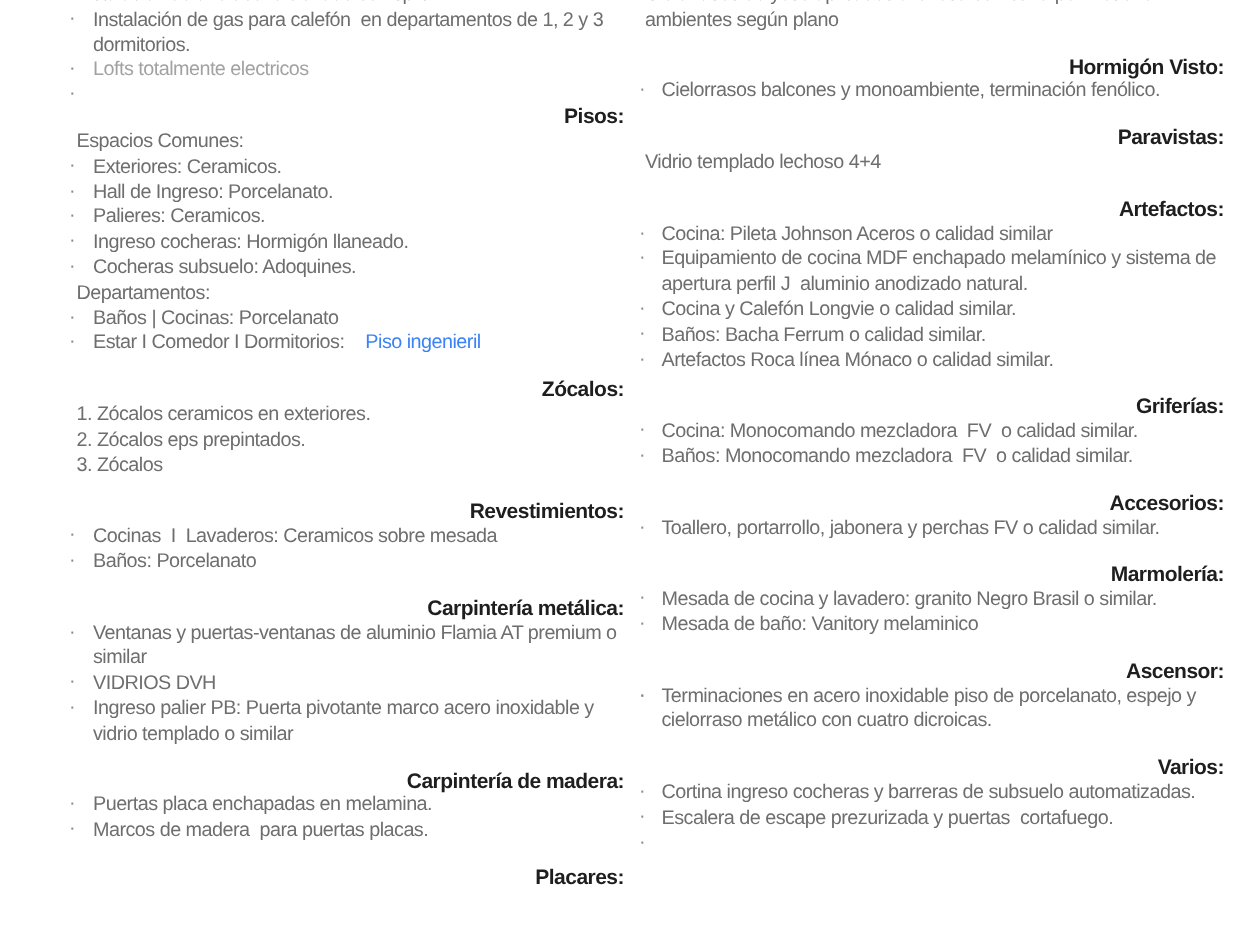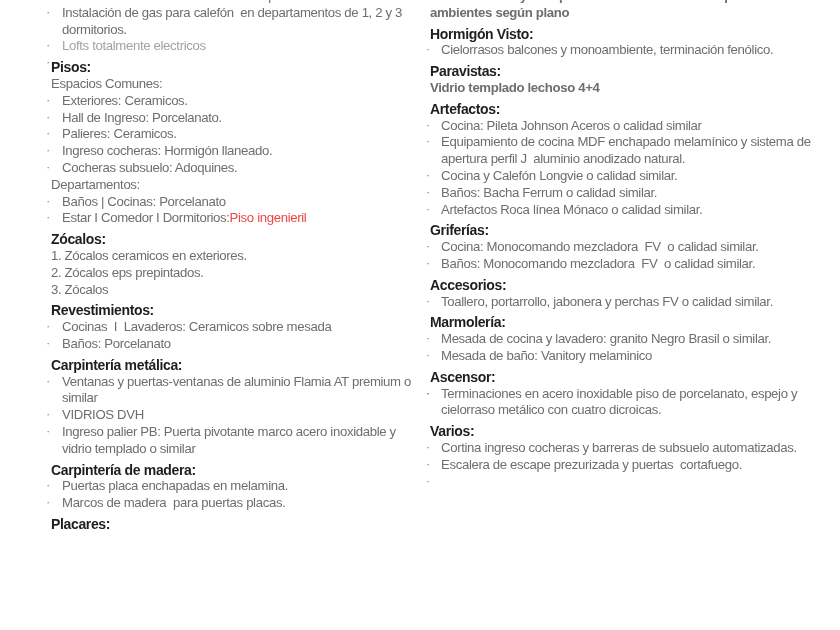--- a/index.html
+++ b/index.html
@@ -8,33 +8,33 @@
     overflow:hidden;
     font-family:"Liberation Sans", sans-serif;
     font-size:13.2px; line-height:16.8px; letter-spacing:-0.35px;
     color:#6e6e6e;
     filter:blur(0.25px);
   }
   .col { position:absolute; top:-12px; }
   .col-left  { left:38px;  width:378px; }
   .col-right { left:426px; width:390px; }
 
-  .h { font-weight:bold; color:#1e1e1e; font-size:14px; margin-top:4px; }
+  .h { font-weight:bold; color:#1e1e1e; font-size:14px; margin-top:14px;text-align:right; }
   .col-left  .h, .col-left  .plain { padding-left:13px; }
-  .col-right .h, .col-right .plain { padding-left:4px;font-weight:bold; }
+  .col-right .h, .col-right .plain { padding-left:4px; }
 
   .li { position:relative; }
   .col-left  .li { padding-left:24px; }
   .col-right .li { padding-left:15px; }
   .dot { position:absolute; top:-1px; color:#8a8a8a; }
   .col-left  .dot { left:8px; }
   .col-right .dot { left:0; }
 
   .muted { color:#a2a2a2; }
-  .muted-suffix { color:#ef4444; margin-left:0; }
+  .muted-suffix { color:#3b82f6; margin-left:14px; }
 </style>
 </head>
 <body>
 
 <div class="page">
 
   <div class="col col-left">
 
     <div class="plain">Instalación de aire acondicionado con split</div>
 

